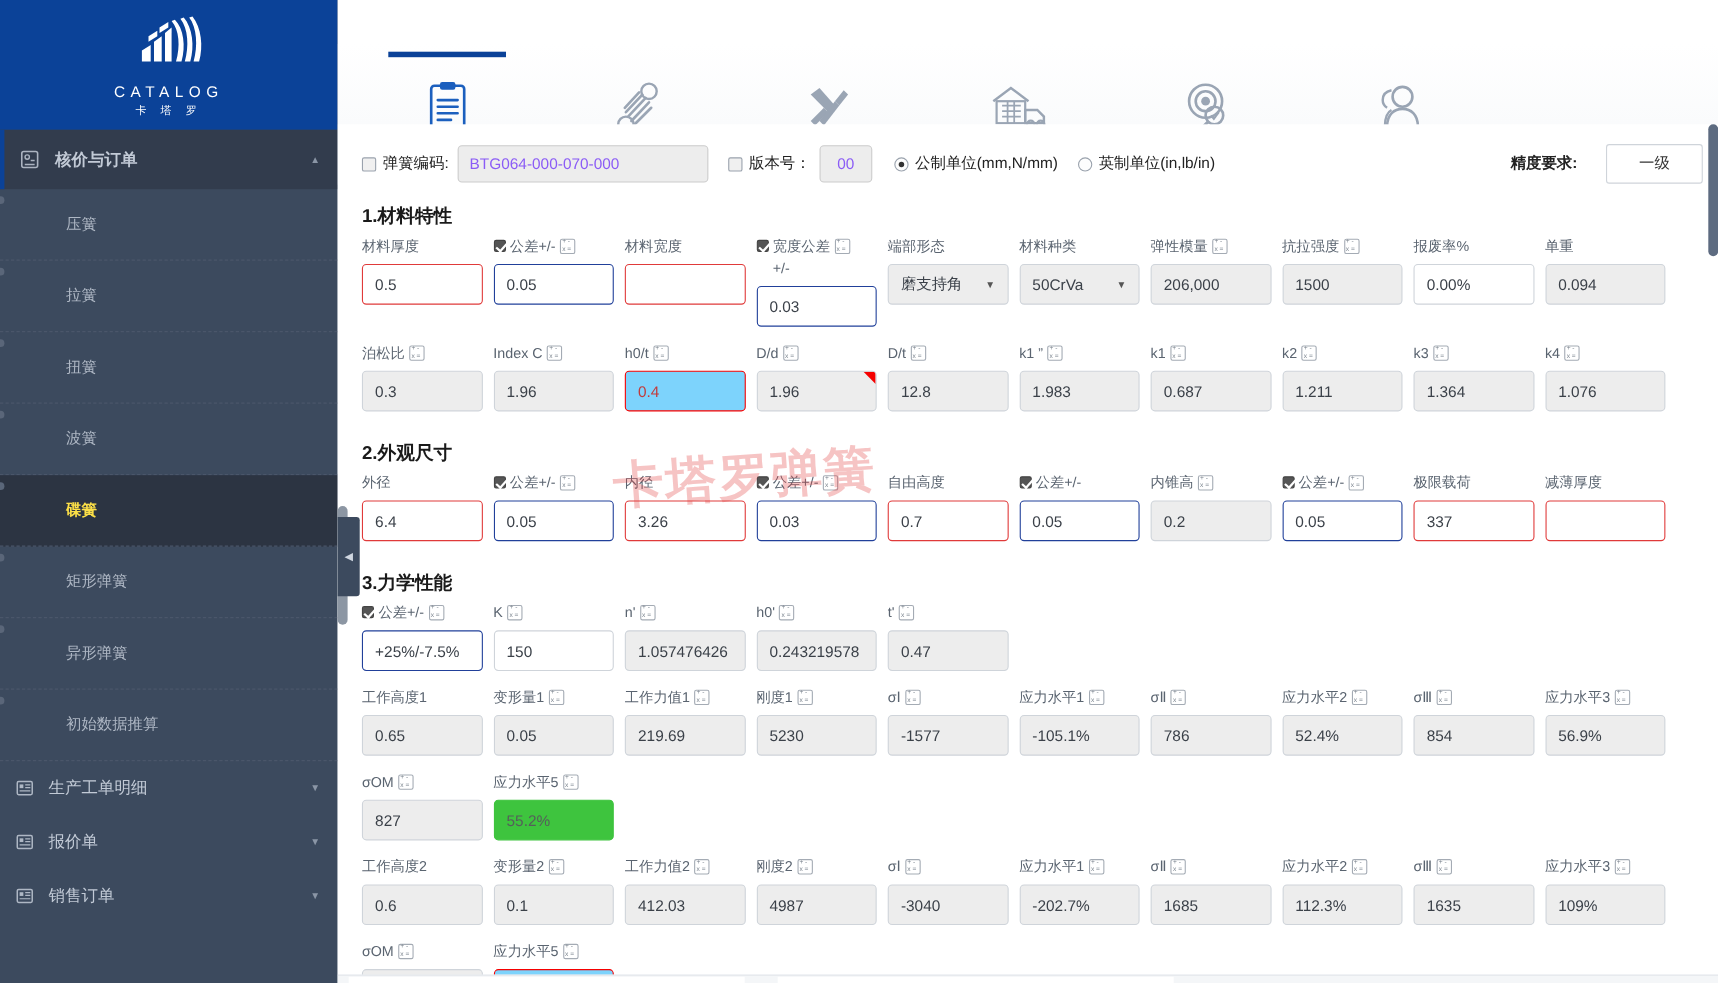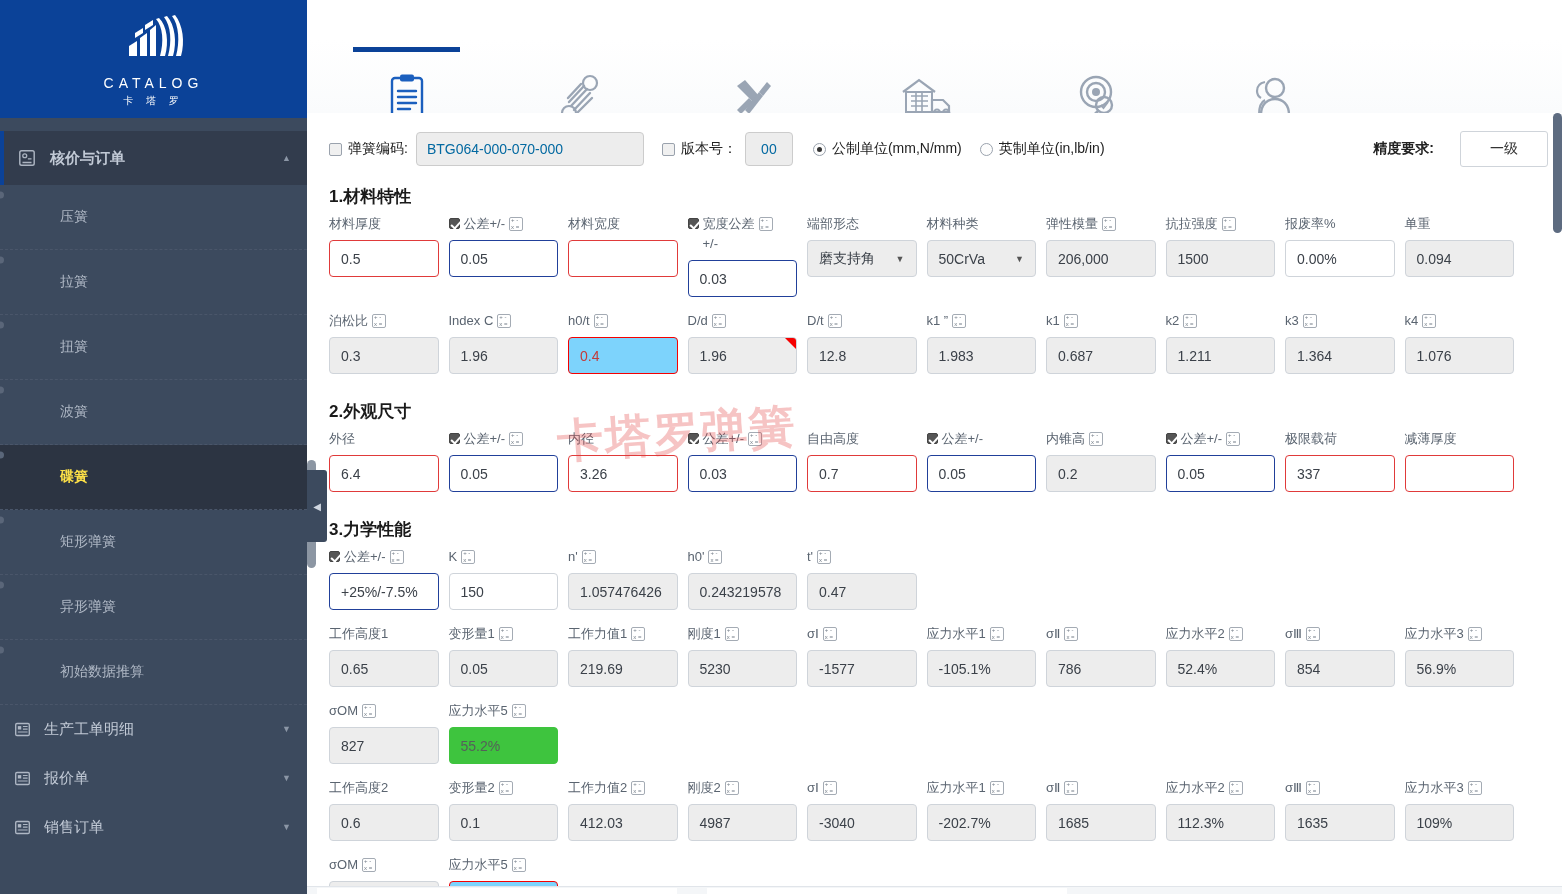--- a/index.html
+++ b/index.html
@@ -36,21 +36,20 @@
   }
 
   .menu-group-head {
     height: 54px;
     background: #323c4d;
     display: flex; align-items: center;
     padding: 0 16px 0 14px;
     color: #c2cad6; font-size: 15px; font-weight: bold;
     border-left: 4px solid #0b4298;
     position: relative;
-    margin-top: 13px;
   }
   .menu-group-head .gi { width: 18px; height: 18px; margin-right: 14px; opacity: .85; }
   .caret { margin-left: auto; font-size: 9px; color: #8b96a6; }
 
   .menu-item {
     height: 65px;
     display: flex; align-items: center;
     padding-left: 60px;
     color: #aeb7c4; font-size: 14px;
     border-bottom: 1px dashed #4a566a;
@@ -137,21 +136,21 @@
   }
   .cbx.checked { background: #555; border-color: #444; }
   .cbx.checked::after {
     content: ""; position: absolute; left: 3px; top: 0px;
     width: 4px; height: 8px; border: solid #fff;
     border-width: 0 2px 2px 0; transform: rotate(42deg);
   }
   .hdr-label { font-size: 14px; color: #222; margin: 0 8px 0 6px; white-space: nowrap; }
   .inp {
     height: 34px; border: 1px solid #ccc; border-radius: 4px;
-    background: #ededed; font-size: 14px; color: #0369a1;
+    background: #ededed; font-size: 14px; color: #8b5cf6;
     padding: 0 10px; line-height: 32px; white-space: nowrap; overflow: hidden;
   }
   .inp.code { width: 228px; }
   .inp.ver { width: 48px; text-align: center; padding: 0; }
   .radio {
     width: 13px; height: 13px; border-radius: 50%;
     border: 1px solid #9aa2ad; background: #fdfdfd;
     display: inline-block; flex: 0 0 13px; position: relative;
   }
   .radio.on::after {

